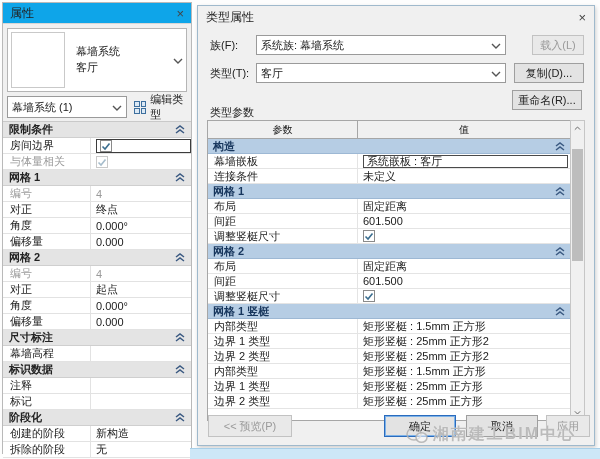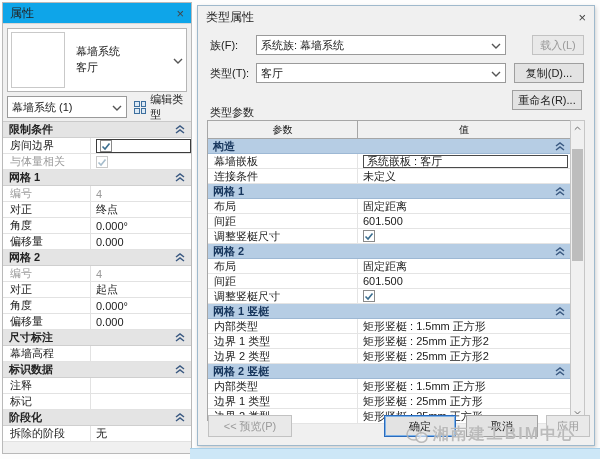--- a/index.html
+++ b/index.html
@@ -252,20 +252,24 @@
       <div class="lbl">标记</div>
       <div class="val"></div>
     </div>
     <div class="psec">
       <span>阶段化</span>
       <svg class="chev" viewBox="0 0 10 9">
           <use href="#chev-up2"></use>
         </svg>
     </div>
     <div class="prow">
+      <div class="lbl">创建的阶段</div>
+      <div class="val">新构造</div>
+    </div>
+    <div class="prow">
       <div class="lbl">拆除的阶段</div>
       <div class="val">无</div>
     </div>
   </div>
 </div>
 
 <div id="dialog">
   <div id="dialog-title">
     <span>类型属性</span>
     <span class="close-x">×</span>
@@ -377,26 +381,20 @@
       <div class="val">矩形竖梃 : 1.5mm 正方形</div>
     </div>
     <div class="trow">
       <div class="lbl">边界 1 类型</div>
       <div class="val">矩形竖梃 : 25mm 正方形2</div>
     </div>
     <div class="trow">
       <div class="lbl">边界 2 类型</div>
       <div class="val">矩形竖梃 : 25mm 正方形2</div>
     </div>
-    <div class="tsec">
-      <span>网格 2 竖梃</span>
-      <svg class="chev" viewBox="0 0 10 9">
-          <use href="#chev-up2"></use>
-        </svg>
-    </div>
     <div class="trow">
       <div class="lbl">内部类型</div>
       <div class="val">矩形竖梃 : 1.5mm 正方形</div>
     </div>
     <div class="trow">
       <div class="lbl">边界 1 类型</div>
       <div class="val">矩形竖梃 : 25mm 正方形</div>
     </div>
     <div class="trow">
       <div class="lbl">边界 2 类型</div>

